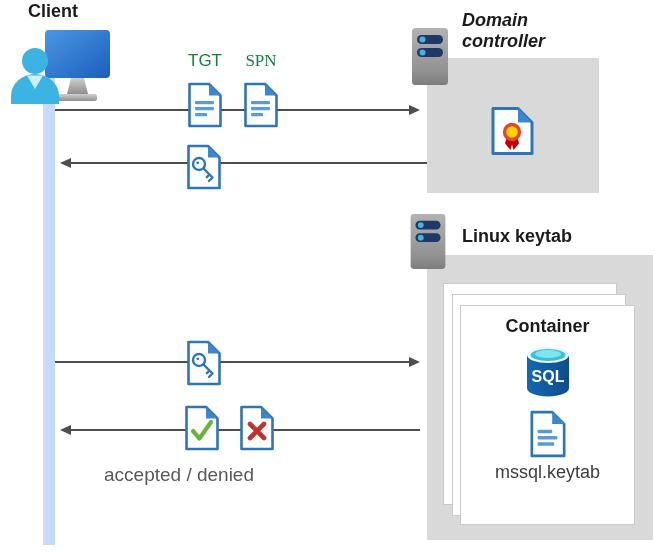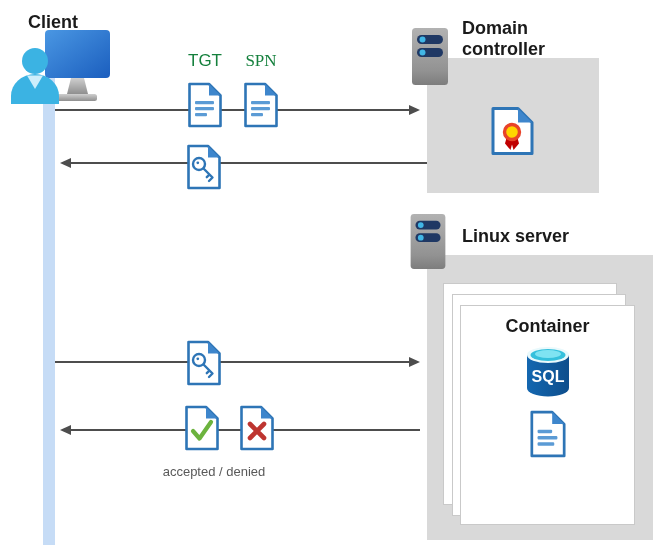--- a/index.html
+++ b/index.html
@@ -12,21 +12,21 @@
   .zone{background:#d9d9d9;}
   .lifeline{background:#c6dcf6;}
   .aline{height:2px;background:#4d4d4d;}
   .ahead-r{width:0;height:0;border-top:5px solid transparent;border-bottom:5px solid transparent;border-left:11px solid #4d4d4d;}
   .ahead-l{width:0;height:0;border-top:5px solid transparent;border-bottom:5px solid transparent;border-right:11px solid #4d4d4d;}
   .doclabel{font-size:17px;color:#15803d;text-align:center;width:40px;}
   .paper{background:#fff;border:1px solid #c9c9c9;box-sizing:border-box;}
   .front-paper{display:flex;flex-direction:column;align-items:center;}
   .container-title{margin-top:10px;font-size:18px;}
   .keytab{font-size:18px;color:#3d3d3d;margin-top:4px;}
-  .resultlabel{font-size:13px;color:#595959;text-align:center;width:220px;}
+  .resultlabel{font-size:19px;color:#595959;text-align:left;width:220px;}
   svg{display:block;}
   .z1{z-index:1}.z2{z-index:2}.z3{z-index:3}
 </style>
 </head>
 <body>
 
 <div id="stage">
 
   <svg width="0" height="0" class="abs" aria-hidden="true">
     <defs>
@@ -57,21 +57,21 @@
 
   <div class="abs ahead-l z2" style="left:60px;top:158px;"></div>
   <div class="abs aline z2" style="left:70px;top:162px;width:357px;"></div>
 
   <div class="abs aline z2" style="left:55px;top:361px;width:355px;"></div>
   <div class="abs ahead-r z2" style="left:409px;top:357px;"></div>
 
   <div class="abs ahead-l z2" style="left:60px;top:425px;"></div>
   <div class="abs aline z2" style="left:70px;top:429px;width:350px;"></div>
 
-  <div class="abs title z3" style="left:28px;top:12px;">Client</div>
+  <div class="abs title z3" style="left:28px;top:1px;">Client</div>
 
   <svg class="abs z3" style="left:10px;top:26px;" width="100" height="78" viewBox="0 0 100 78">
     <rect x="35" y="4" width="65" height="48" rx="4" fill="url(#gMon)"></rect>
     <polygon points="61,52 74,52 78,68 57,68" fill="url(#gStand)"></polygon>
     <rect x="43" y="68" width="44" height="7" rx="2.5" fill="url(#gStand)"></rect>
     <circle cx="25" cy="35" r="13" fill="#3bb3e3"></circle>
     <path d="M1,78 V70 a24,22 0 0 1 48,0 v8 z" fill="#3bb3e3"></path>
     <polygon points="17,49.5 33,49.5 25,63" fill="#cdeefb"></polygon>
   </svg>
 
@@ -127,41 +127,41 @@
   <div class="abs zone z1" style="left:427px;top:58px;width:172px;height:135px;"></div>
 
   <svg class="abs z3" style="left:412px;top:28px;" width="36" height="57" viewBox="0 0 36 57">
     <rect x="0" y="0" width="36" height="57" rx="3.5" fill="url(#gSrv)"></rect>
     <rect x="5" y="7" width="26" height="9" rx="4.5" fill="#1f3864"></rect>
     <circle cx="10.5" cy="11.5" r="3" fill="#41b6e6"></circle>
     <rect x="5" y="20" width="26" height="9" rx="4.5" fill="#1f3864"></rect>
     <circle cx="10.5" cy="24.5" r="3" fill="#41b6e6"></circle>
   </svg>
 
-  <div class="abs title z3" style="left:462px;top:18px;width:100px;">Domain controller</div>
+  <div class="abs title z3" style="left:462px;top:10px;width:100px;font-style:italic;">Domain controller</div>
 
   <svg class="abs z3" style="left:490px;top:106px;" width="45" height="50" viewBox="0 0 45 50">
     <path d="M3,2.5 H28 L42,16.5 V47.5 H3 Z" fill="#fff" stroke="#2e75b6" stroke-width="3" stroke-linejoin="round"></path>
     <path d="M28,2.5 L42,16.5 H28 Z" fill="#3e86cc"></path>
     <polygon points="17,30 24,31 20.5,44 15,37.5" fill="#c00000"></polygon>
     <polygon points="27,30 20,31 23.5,44 29,37.5" fill="#c00000"></polygon>
     <circle cx="22" cy="26" r="7.5" fill="#ffd400" stroke="#e8432a" stroke-width="3.4"></circle>
   </svg>
 
   <div class="abs zone z1" style="left:427px;top:255px;width:226px;height:285px;"></div>
 
   <svg class="abs z3" style="left:410px;top:214px;" width="36" height="55" viewBox="0 0 36 57">
     <rect x="0" y="0" width="36" height="57" rx="3.5" fill="url(#gSrv)"></rect>
     <rect x="5" y="7" width="26" height="9" rx="4.5" fill="#1f3864"></rect>
     <circle cx="10.5" cy="11.5" r="3" fill="#41b6e6"></circle>
     <rect x="5" y="20" width="26" height="9" rx="4.5" fill="#1f3864"></rect>
     <circle cx="10.5" cy="24.5" r="3" fill="#41b6e6"></circle>
   </svg>
 
-  <div class="abs title z3" style="left:462px;top:226px;">Linux server</div>
+  <div class="abs title z3" style="left:462px;top:226px;">Linux keytab</div>
 
   <div class="abs paper z2" style="left:443px;top:283px;width:174px;height:222px;"></div>
   <div class="abs paper z2" style="left:452px;top:294px;width:174px;height:222px;"></div>
 
   <div class="abs paper front-paper z3" style="left:460px;top:305px;width:175px;height:220px;">
     <div class="title container-title">Container</div>
 
     <svg style="margin-top:9px;" width="48" height="52" viewBox="0 0 48 52">
       <path d="M3,9 V42 a21,8.5 0 0 0 42,0 V9 Z" fill="url(#gSql)"></path>
       <ellipse cx="24" cy="9" rx="21" ry="8" fill="#e9f9fc"></ellipse>
@@ -171,15 +171,16 @@
     </svg>
 
     <svg style="margin-top:12px;" width="38" height="48" viewBox="0 0 36 46">
       <path d="M2.5,2 H22 L33.5,13.5 V44 H2.5 Z" fill="#fff" stroke="#2e75b6" stroke-width="2.6" stroke-linejoin="round"></path>
       <path d="M22,2 L33.5,13.5 H22 Z" fill="#3e86cc"></path>
       <rect x="8" y="19" width="14" height="3.2" rx="1" fill="#5b9bd5"></rect>
       <rect x="8" y="25" width="19" height="3.2" rx="1" fill="#5b9bd5"></rect>
       <rect x="8" y="31" width="16" height="3.2" rx="1" fill="#5b9bd5"></rect>
     </svg>
 
+    <div class="keytab">mssql.keytab</div>
   </div>
 
 </div>
 
 </body></html>

